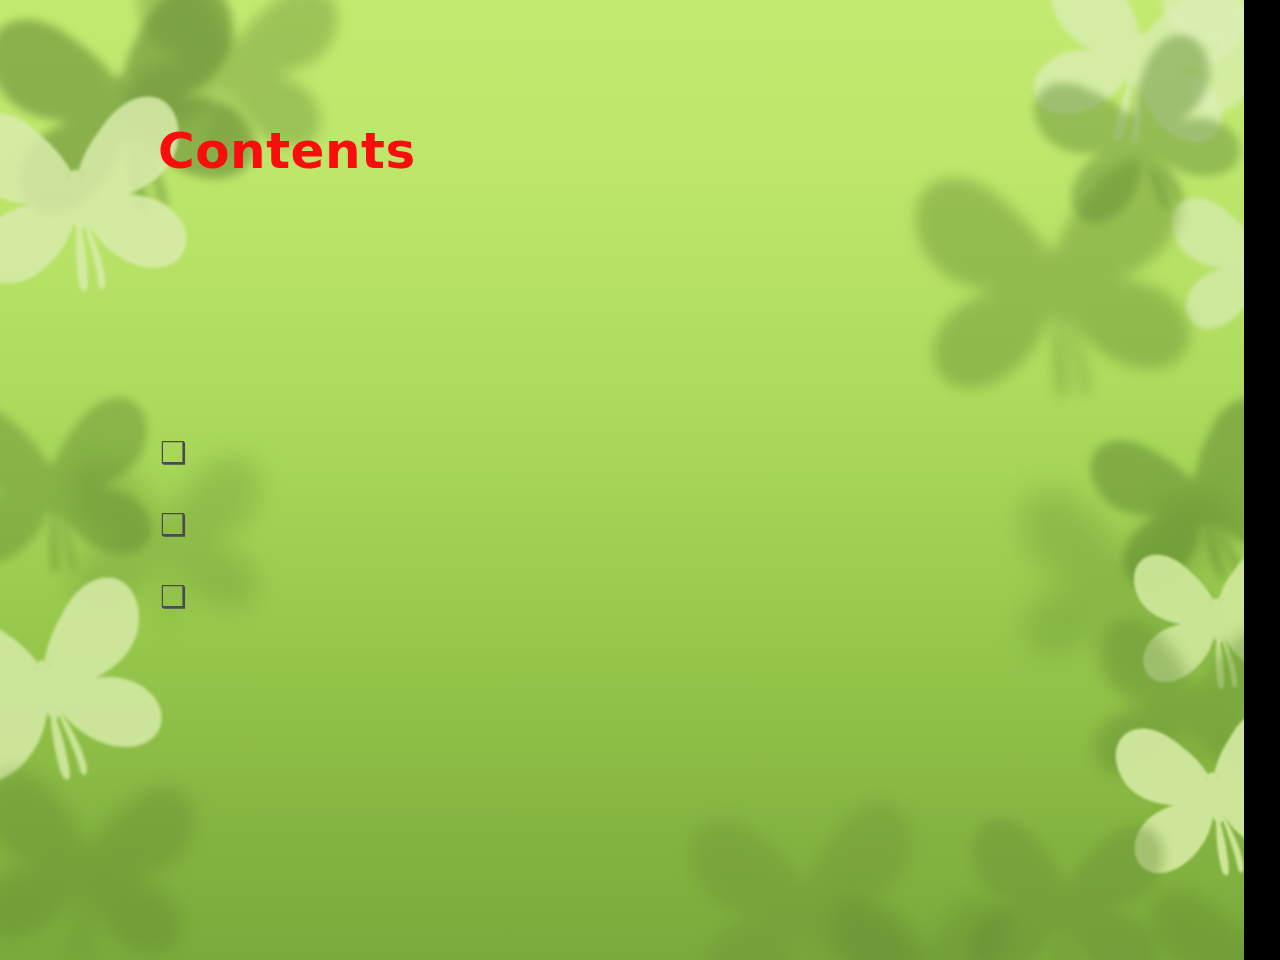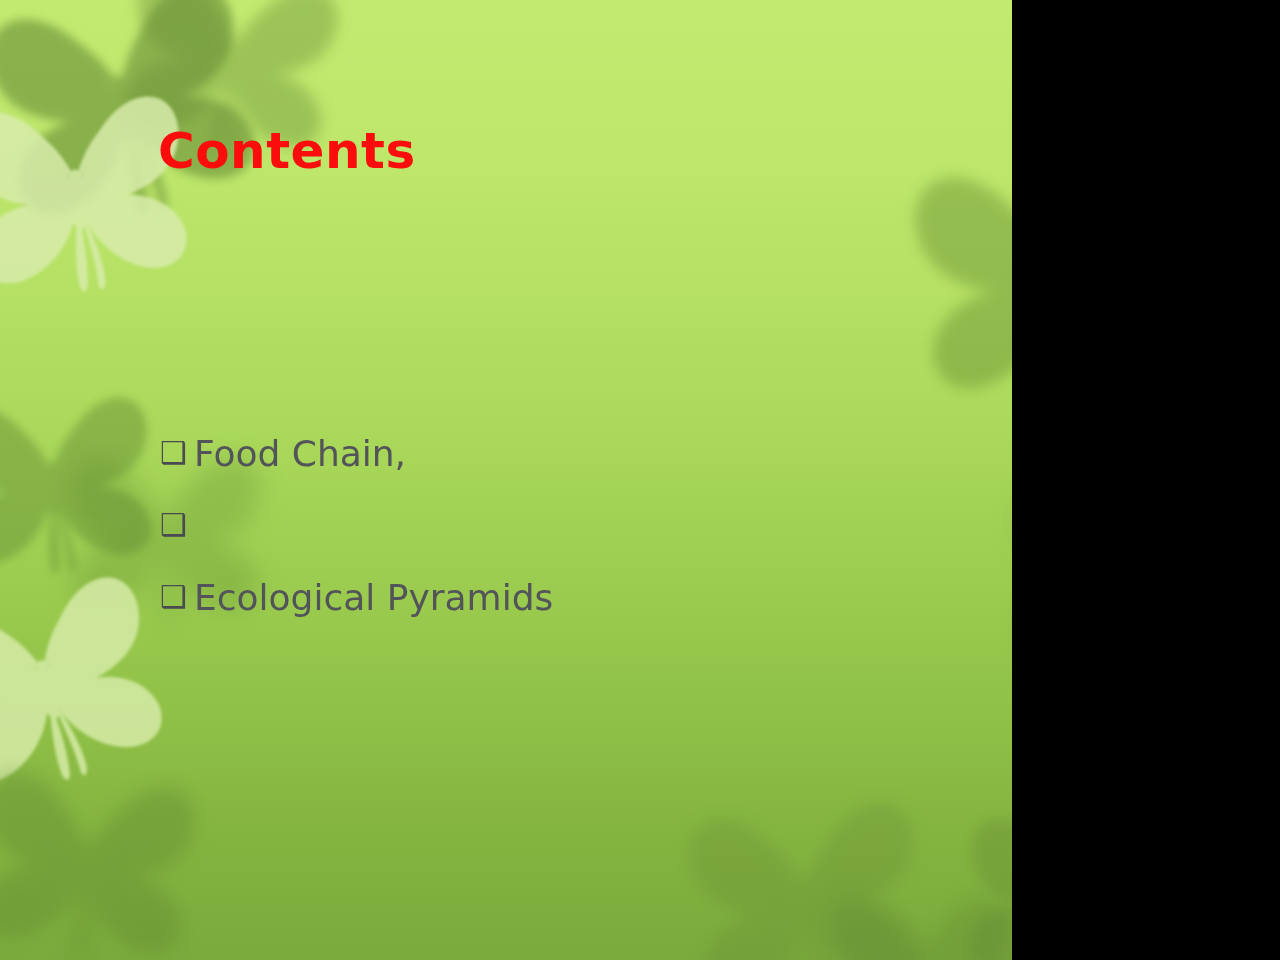--- a/index.html
+++ b/index.html
@@ -3,21 +3,21 @@
 <meta charset="utf-8">
 <title>Contents Slide</title>
 <style>
   html, body {
     margin: 0;
     padding: 0;
     background: #000;
   }
   .slide {
     position: relative;
-    width: 1012px;
+    width: 1244px;
     height: 960px;
     overflow: hidden;
     background: linear-gradient(to bottom,
         #c3ea70 0%,
         #bde66b 18%,
         #aedc5e 40%,
         #97c84c 66%,
         #83b33f 88%,
         #7aaa3c 100%);
     font-family: "DejaVu Sans", sans-serif;
@@ -231,27 +231,25 @@
         </svg>
     </div>
   </div>
 
   <div class="title">Contents</div>
 
   <div class="body-list">
 
     <div class="bullet-row row-1">
       <span class="bullet-mark">❑</span>
-      <span class="bullet-text">Food Chain,</span>
     </div>
 
     <div class="bullet-row row-2">
       <span class="bullet-mark">❑</span>
     </div>
 
     <div class="bullet-row row-3">
       <span class="bullet-mark">❑</span>
-      <span class="bullet-text">Ecological Pyramids</span>
     </div>
 
   </div>
 
 </div>
 
 </body></html>

